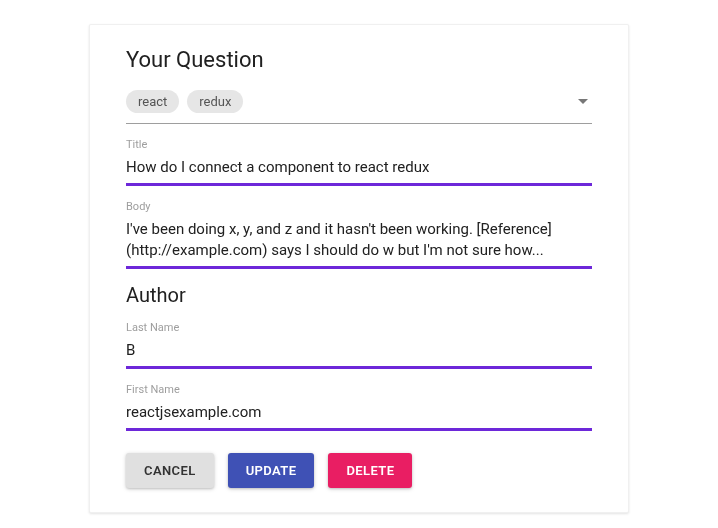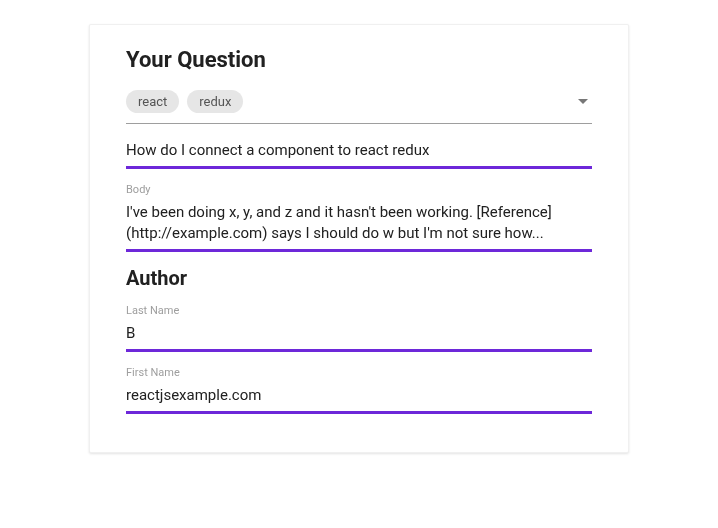--- a/index.html
+++ b/index.html
@@ -14,21 +14,21 @@
     .card {
       width: 540px;
       background: #fff;
       border: 1px solid rgba(0,0,0,0.06);
       border-radius: 2px;
       box-shadow: 0 1px 3px rgba(0,0,0,0.08), 0 1px 2px rgba(0,0,0,0.04);
       padding: 20px 36px 24px 36px;
     }
     .section-heading {
       font-size: 22px;
-      font-weight: 700;
+      font-weight: 400;
       color: #212121;
       margin-bottom: 18px;
       margin-top: 2px;
     }
     .section-heading.author {
       font-size: 20px;
       margin-top: 14px;
       margin-bottom: 14px;
     }
     .select-row {
@@ -124,34 +124,40 @@
 
   <div class="select-row">
     <div class="chips">
       <span class="chip">react</span>
       <span class="chip">redux</span>
     </div>
     <span class="dropdown-arrow"></span>
   </div>
 
   <div class="field">
+    <label class="field-label">Title</label>
     <input class="field-value" type="text" value="How do I connect a component to react redux" style="">
   </div>
 
   <div class="field">
     <label class="field-label">Body</label>
     <div class="field-value multiline">I've been doing x, y, and z and it hasn't been working. [Reference](http://example.com) says I should do w but I'm not sure how...</div>
   </div>
 
   <h2 class="section-heading author">Author</h2>
 
   <div class="field">
     <label class="field-label">Last Name</label>
     <input class="field-value" type="text" value="B" style="">
   </div>
 
   <div class="field">
     <label class="field-label">First Name</label>
     <input class="field-value" type="text" value="reactjsexample.com" style="">
   </div>
 
+  <div class="button-row">
+    <button class="btn btn-cancel">Cancel</button>
+    <button class="btn btn-update">Update</button>
+    <button class="btn btn-delete">Delete</button>
+  </div>
 
 </div>
 
 </body></html>

